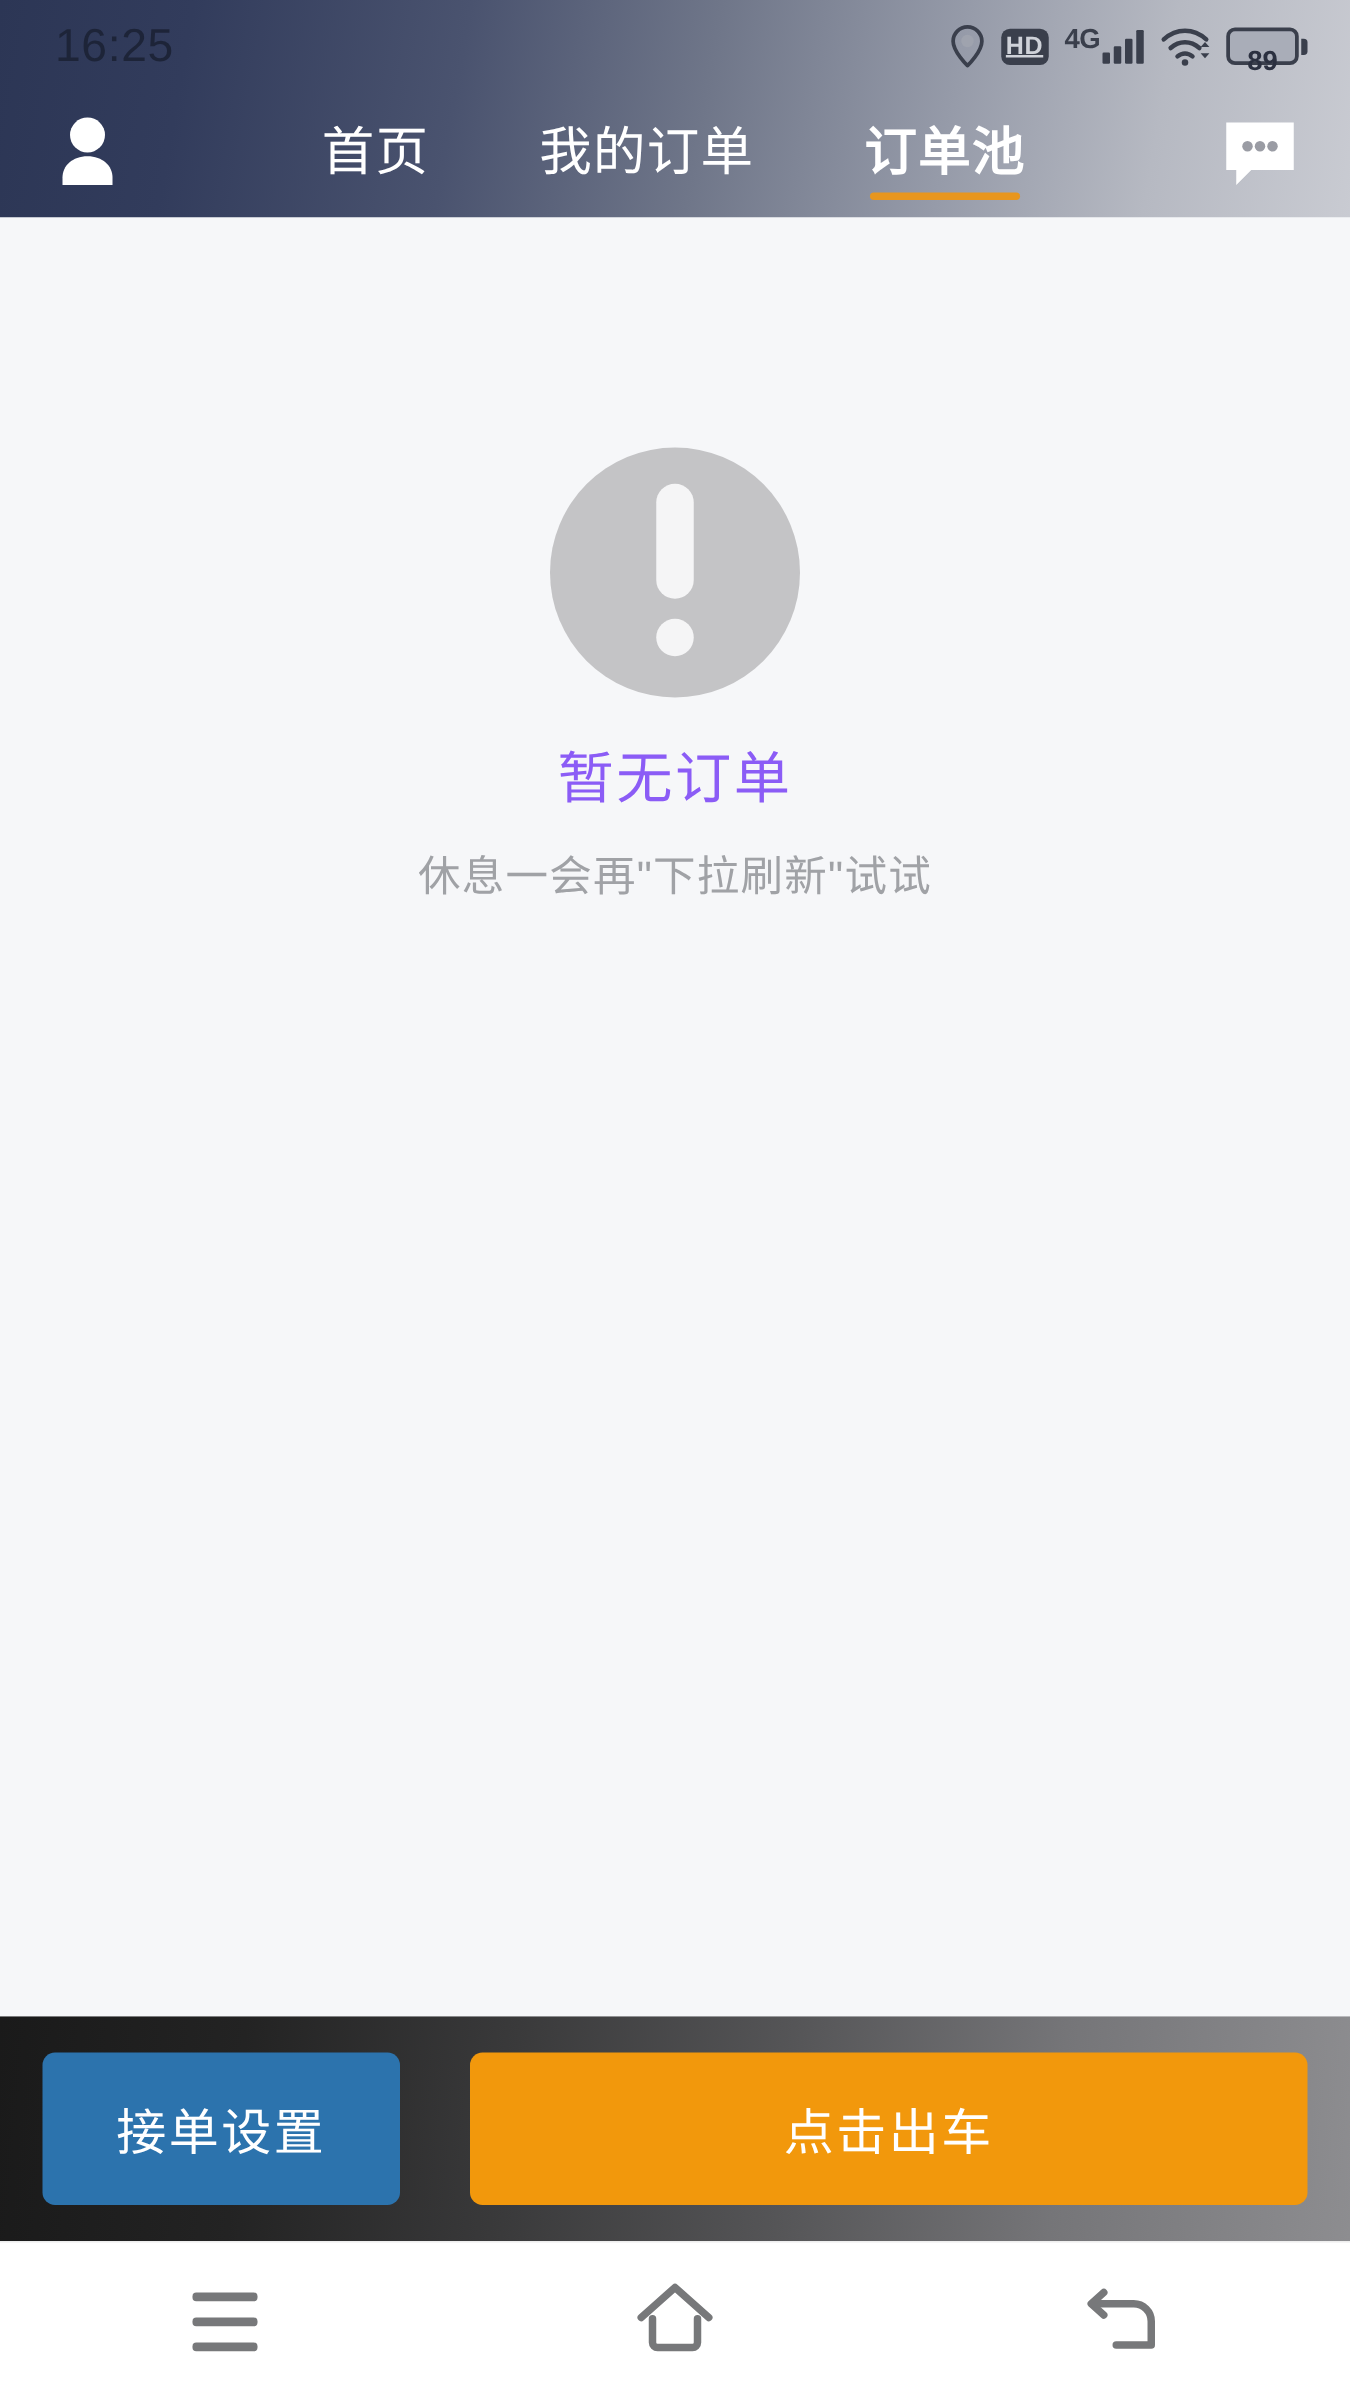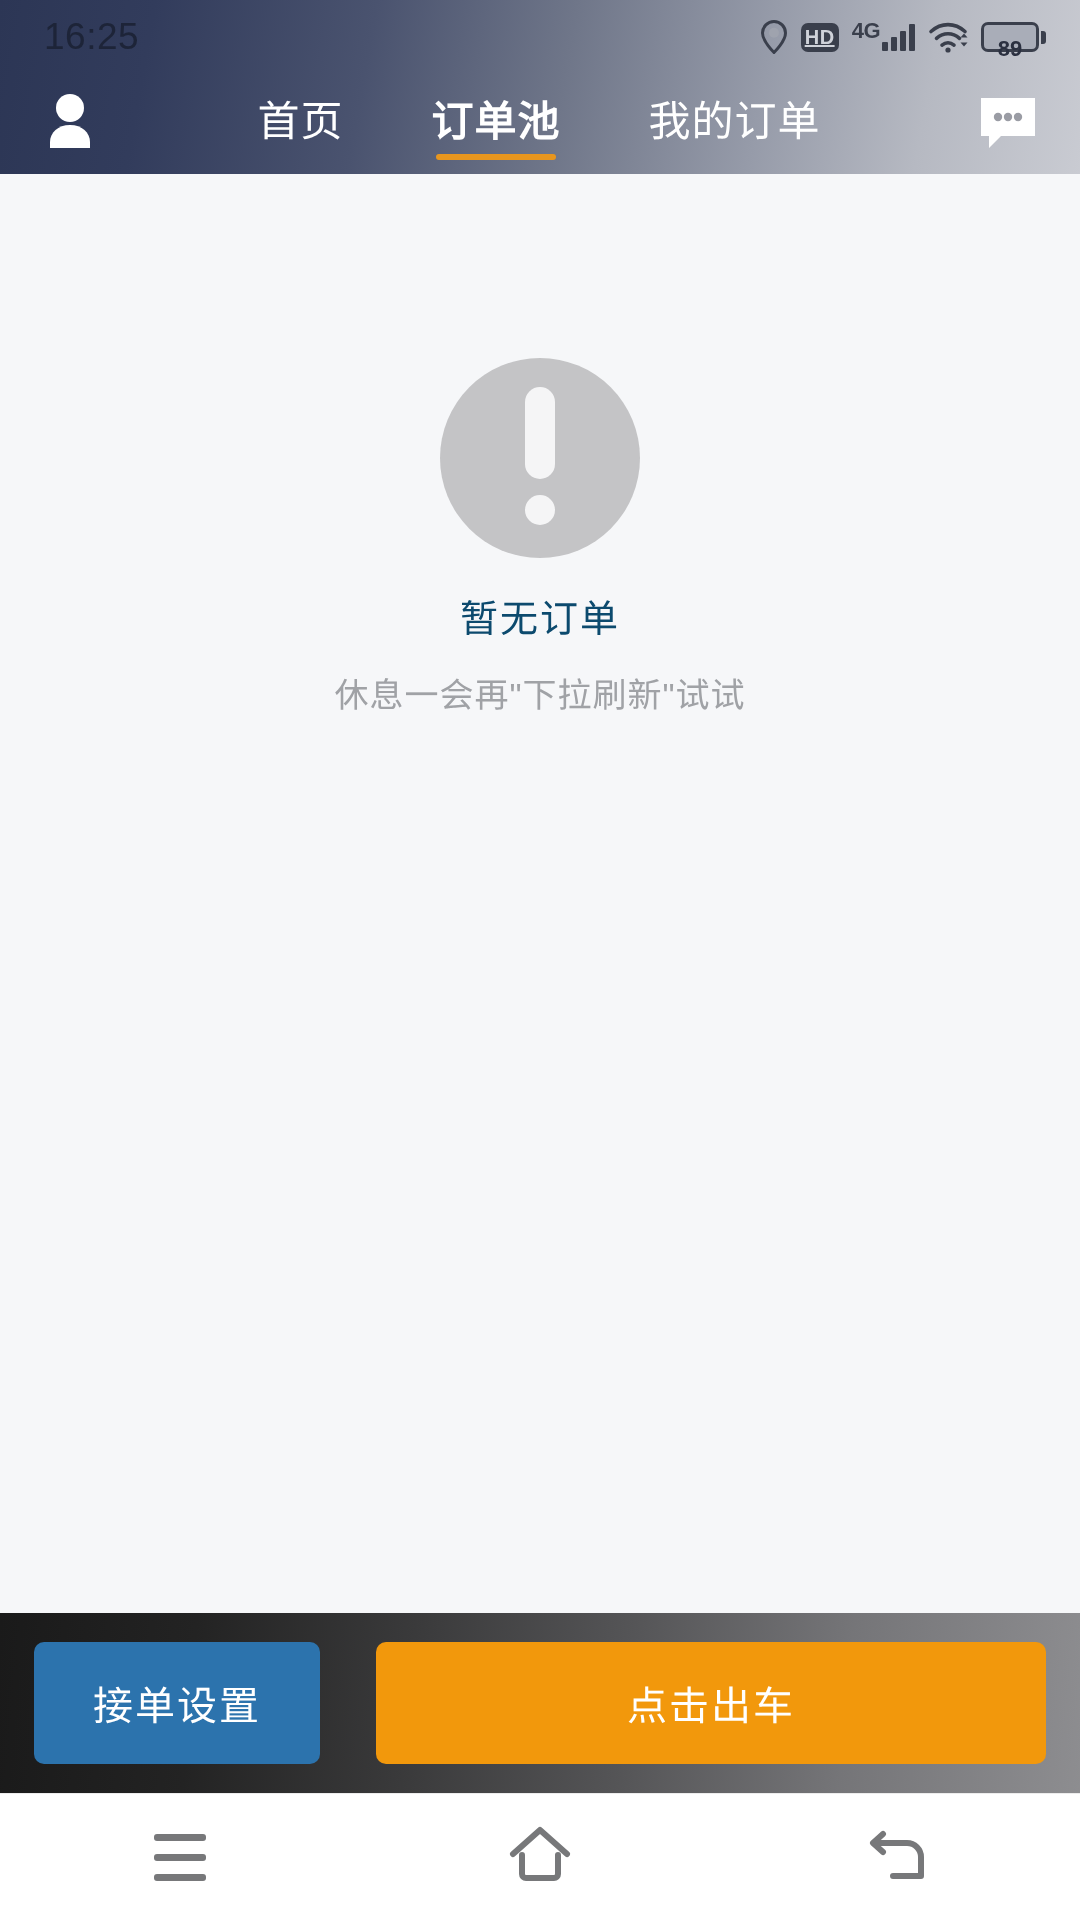--- a/index.html
+++ b/index.html
@@ -243,22 +243,22 @@
   }
   .bang-dot {
     width: 30px;
     height: 30px;
     border-radius: 50%;
     background: #f5f5f6;
     margin-top: 16px;
   }
   .empty-title {
     margin-top: 42px;
-    font-size: 38px;
-    color: #0c4a6e;
+    font-size: 45px;
+    color: #8b5cf6;
     letter-spacing: 2px;
     line-height: 1;
   }
   .empty-sub {
     margin-top: 40px;
     font-size: 34px;
     color: #a0a2a6;
     letter-spacing: 1px;
     line-height: 1;
   }
@@ -398,27 +398,27 @@
           </svg>
         </span>
       </div>
 
       <div class="tabs">
 
         <div class="tab">
           <span class="tab-label">首页</span>
         </div>
 
+        <div class="tab">
+          <span class="tab-label">我的订单</span>
+        </div>
+
         <div class="tab active">
           <span class="tab-label">订单池</span>
           <span class="tab-underline"></span>
-        </div>
-
-        <div class="tab">
-          <span class="tab-label">我的订单</span>
         </div>
 
       </div>
 
       <div class="chat-btn">
         <span>
           <svg width="62" height="56" viewBox="0 0 62 56">
             <path d="M4 4h54v38H24L12 54V42H4z" fill="#ffffff"></path>
             <circle cx="21" cy="23" r="4.2" fill="#9a9ca4"></circle>
             <circle cx="31" cy="23" r="4.2" fill="#9a9ca4"></circle>

